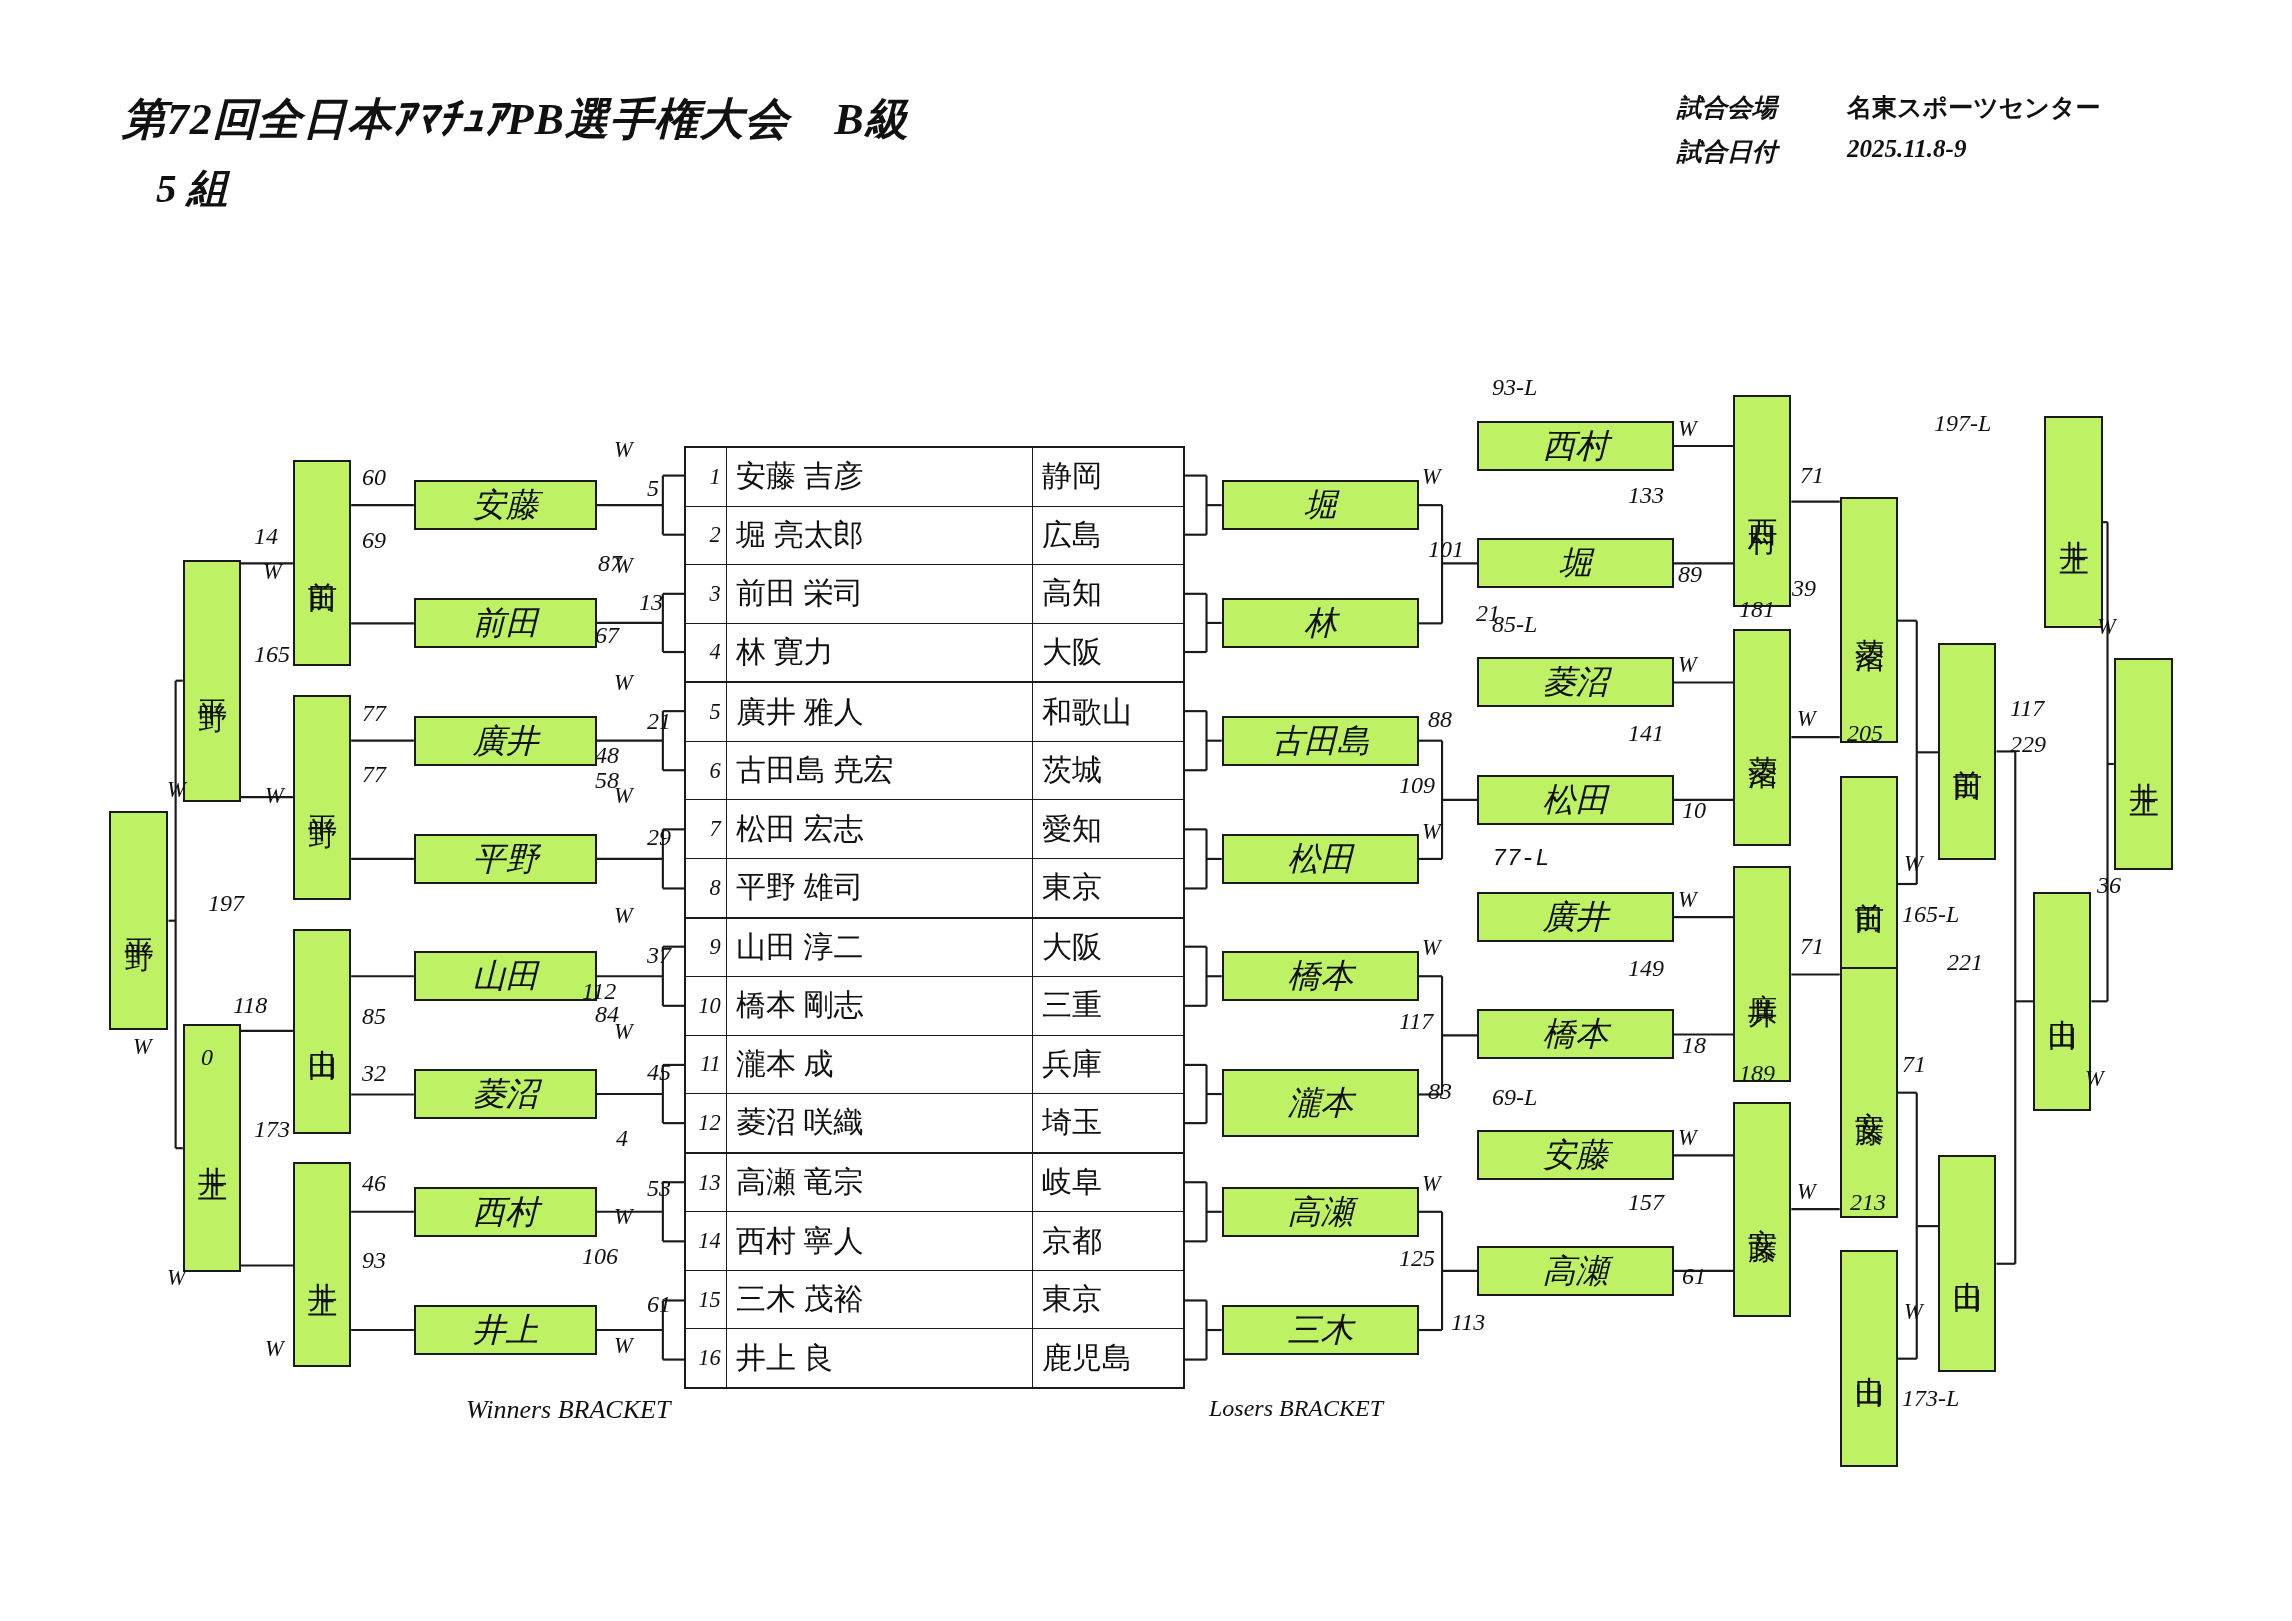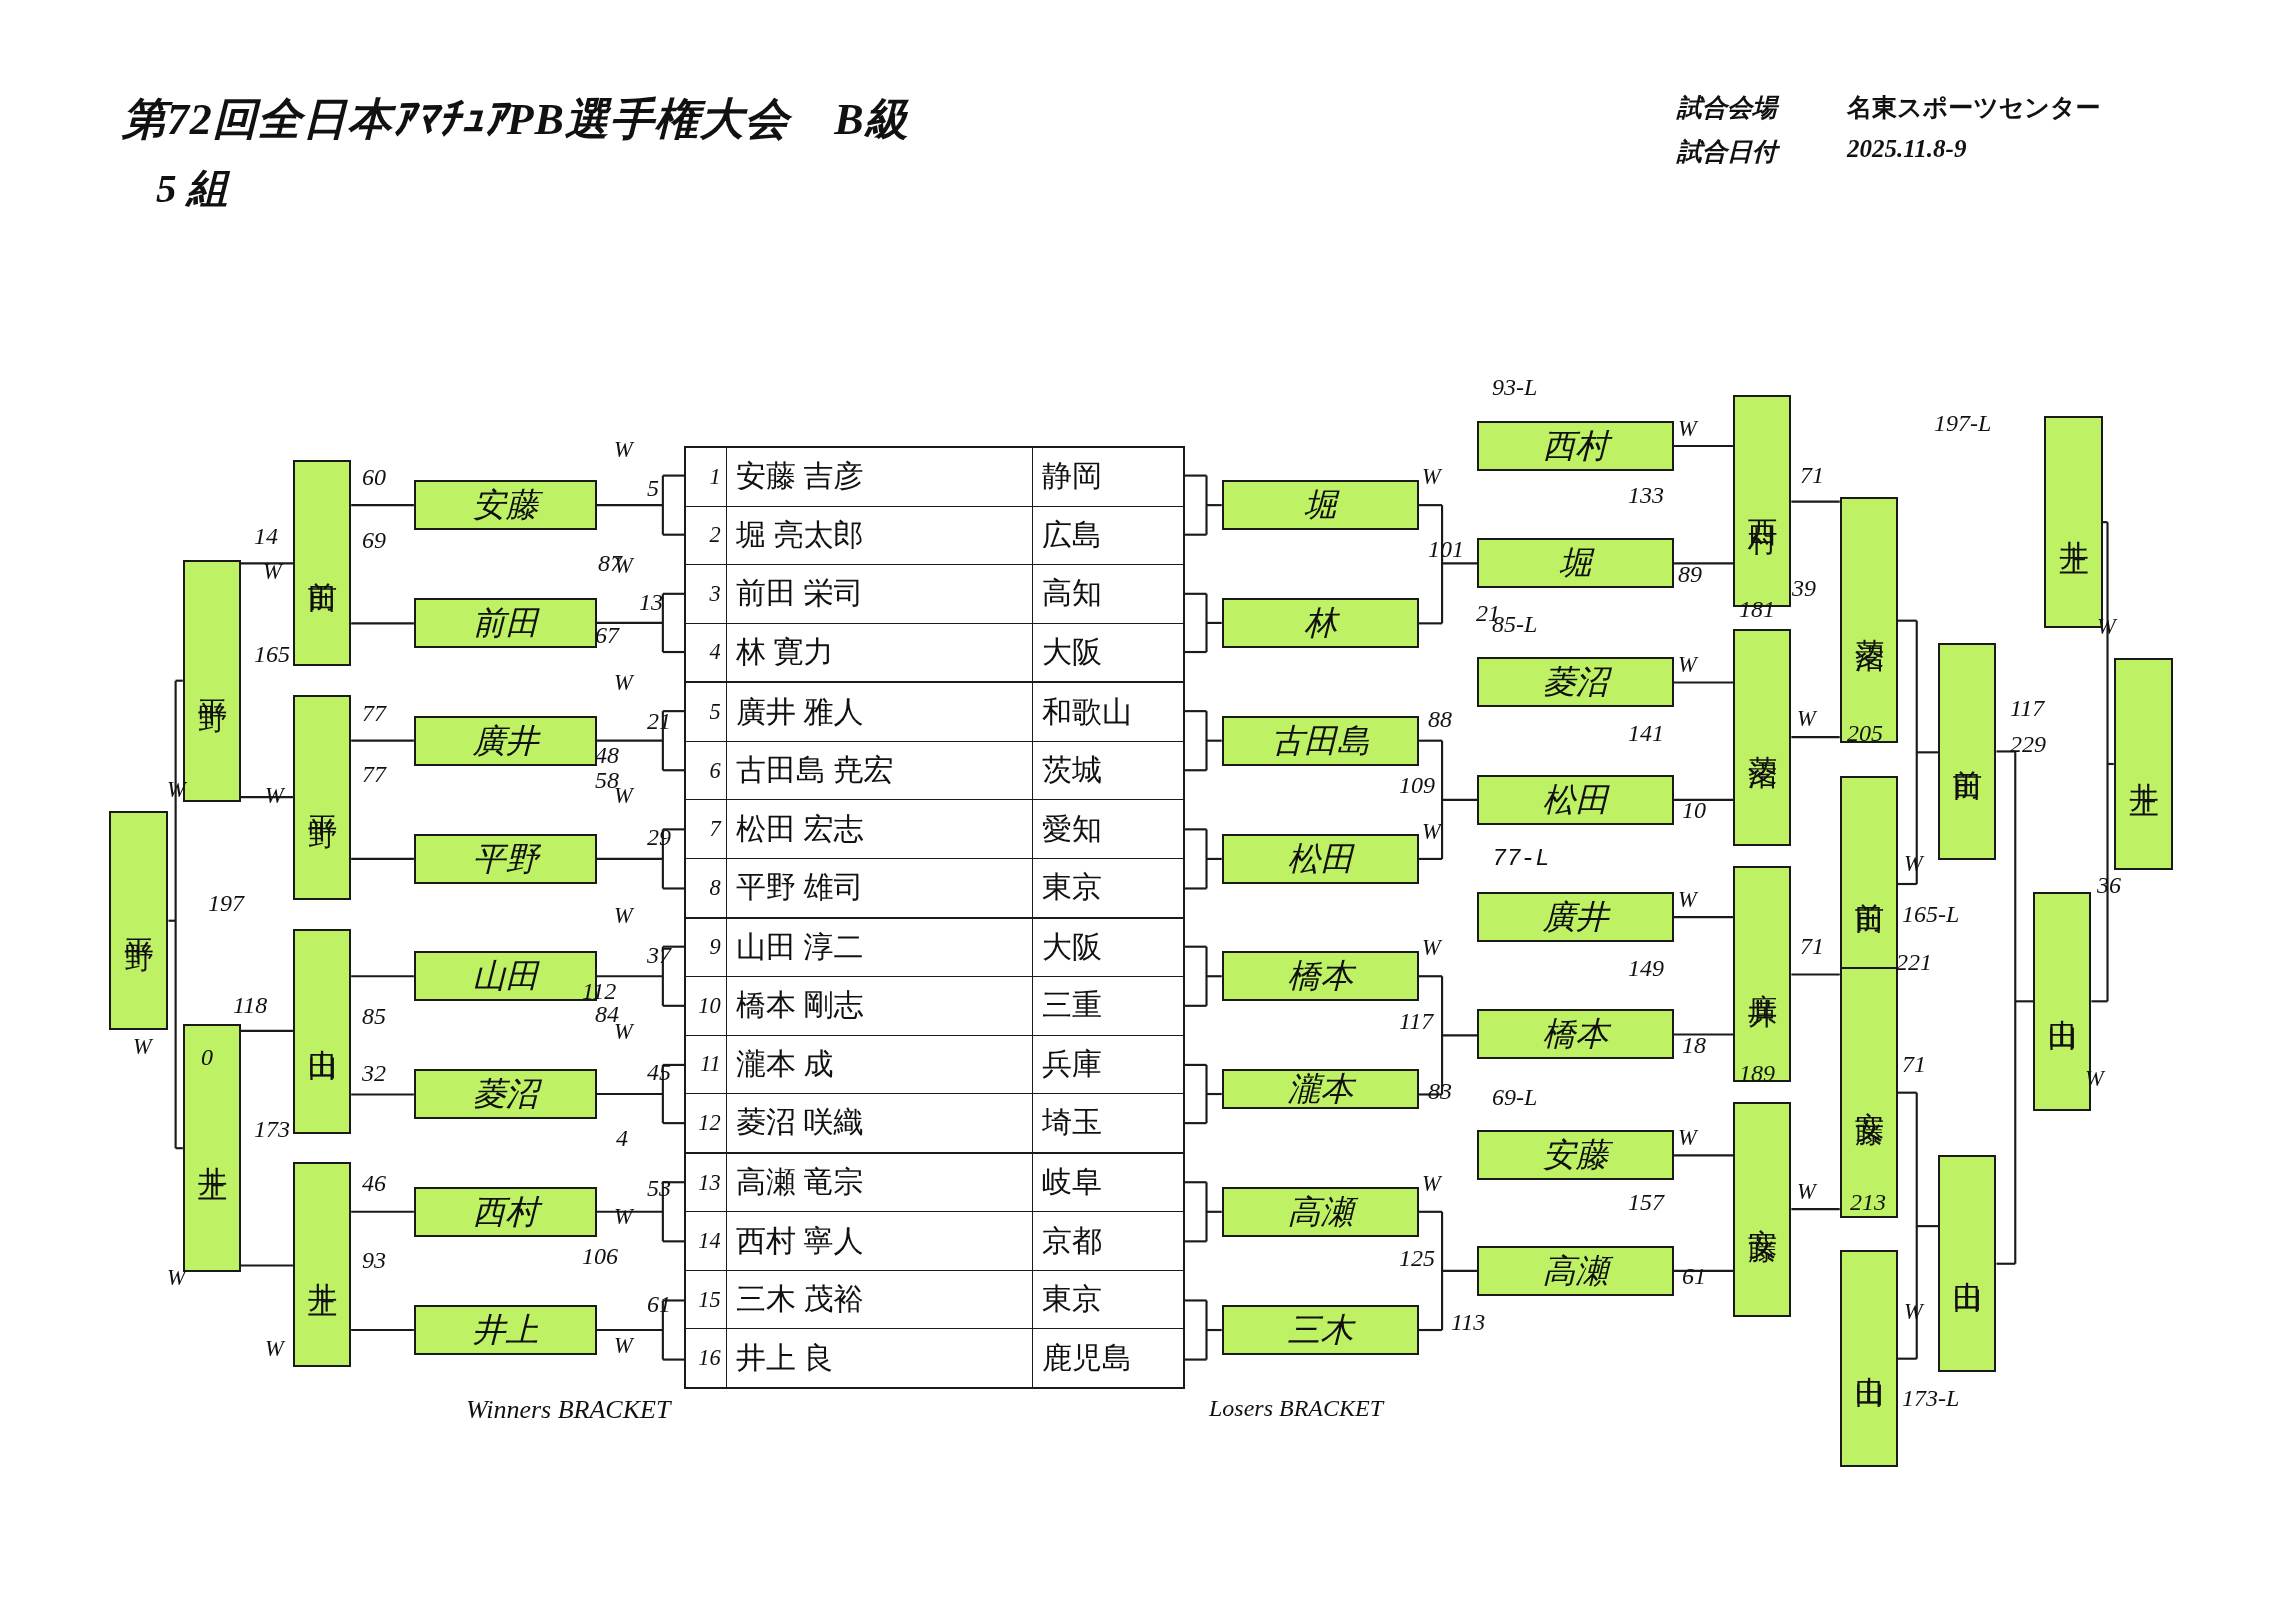--- a/index.html
+++ b/index.html
@@ -194,21 +194,21 @@
       <div class="bbox vbox" style="left: 293px; top: 929px; width: 58px; height: 205px;">山田</div>
       <div class="bbox vbox" style="left: 293px; top: 1162px; width: 58px; height: 205px;">井上</div>
       <div class="bbox vbox" style="left: 183px; top: 560px; width: 58px; height: 242px;">平野</div>
       <div class="bbox vbox" style="left: 183px; top: 1024px; width: 58px; height: 248px;">井上</div>
       <div class="bbox vbox" style="left: 109px; top: 811px; width: 59px; height: 219px;">平野</div>
       <div class="bbox" style="left: 1222px; top: 480px; width: 197px; height: 50px;">堀</div>
       <div class="bbox" style="left: 1222px; top: 598px; width: 197px; height: 50px;">林</div>
       <div class="bbox" style="left: 1222px; top: 716px; width: 197px; height: 50px;">古田島</div>
       <div class="bbox" style="left: 1222px; top: 834px; width: 197px; height: 50px;">松田</div>
       <div class="bbox" style="left: 1222px; top: 951px; width: 197px; height: 50px;">橋本</div>
-      <div class="bbox" style="left: 1222px; top: 1069px; width: 197px; height: 40px;">瀧本</div>
+      <div class="bbox" style="left: 1222px; top: 1069px; width: 197px; height: 68px;">瀧本</div>
       <div class="bbox" style="left: 1222px; top: 1187px; width: 197px; height: 50px;">高瀬</div>
       <div class="bbox" style="left: 1222px; top: 1305px; width: 197px; height: 50px;">三木</div>
       <div class="bbox" style="left: 1477px; top: 421px; width: 197px; height: 50px;">西村</div>
       <div class="bbox" style="left: 1477px; top: 538px; width: 197px; height: 50px;">堀</div>
       <div class="bbox" style="left: 1477px; top: 657px; width: 197px; height: 50px;">菱沼</div>
       <div class="bbox" style="left: 1477px; top: 775px; width: 197px; height: 50px;">松田</div>
       <div class="bbox" style="left: 1477px; top: 892px; width: 197px; height: 50px;">廣井</div>
       <div class="bbox" style="left: 1477px; top: 1009px; width: 197px; height: 50px;">橋本</div>
       <div class="bbox" style="left: 1477px; top: 1130px; width: 197px; height: 50px;">安藤</div>
       <div class="bbox" style="left: 1477px; top: 1246px; width: 197px; height: 50px;">高瀬</div>
@@ -297,21 +297,21 @@
       <div class="ann w" style="left: 1678px; top: 1125px;">W</div>
       <div class="ann" style="left: 1628px; top: 1189px;">157</div>
       <div class="ann" style="left: 1682px; top: 1263px;">61</div>
       <div class="ann" style="left: 1800px; top: 462px;">71</div>
       <div class="ann" style="left: 1739px; top: 596px;">181</div>
       <div class="ann w" style="left: 1797px; top: 706px;">W</div>
       <div class="ann" style="left: 1792px; top: 575px;">39</div>
       <div class="ann" style="left: 1847px; top: 720px;">205</div>
       <div class="ann" style="left: 1902px; top: 901px;">165-L</div>
       <div class="ann" style="left: 1800px; top: 933px;">71</div>
-      <div class="ann" style="left: 1896px; top: 949px;">221</div>
+      <div class="ann" style="left: 1947px; top: 949px;">221</div>
       <div class="ann" style="left: 1739px; top: 1060px;">189</div>
       <div class="ann" style="left: 1902px; top: 1051px;">71</div>
       <div class="ann w" style="left: 1797px; top: 1179px;">W</div>
       <div class="ann" style="left: 1850px; top: 1189px;">213</div>
       <div class="ann w" style="left: 1904px; top: 851px;">W</div>
       <div class="ann w" style="left: 1904px; top: 1299px;">W</div>
       <div class="ann" style="left: 1902px; top: 1385px;">173-L</div>
       <div class="ann" style="left: 1934px; top: 410px;">197-L</div>
       <div class="ann" style="left: 2010px; top: 695px;">117</div>
       <div class="ann" style="left: 2010px; top: 731px;">229</div>

